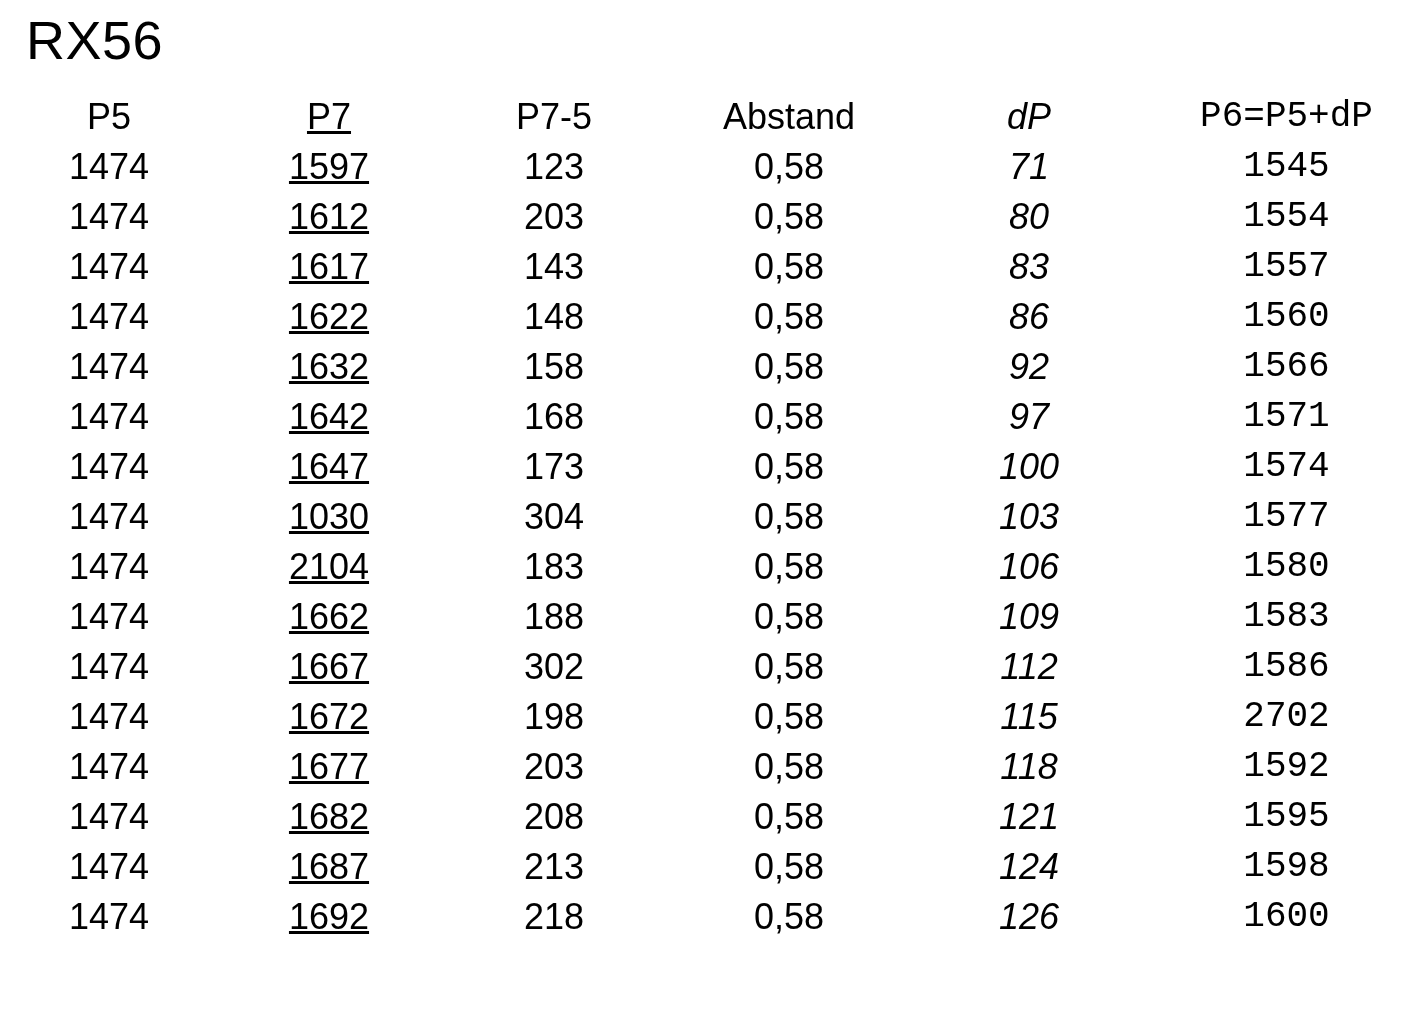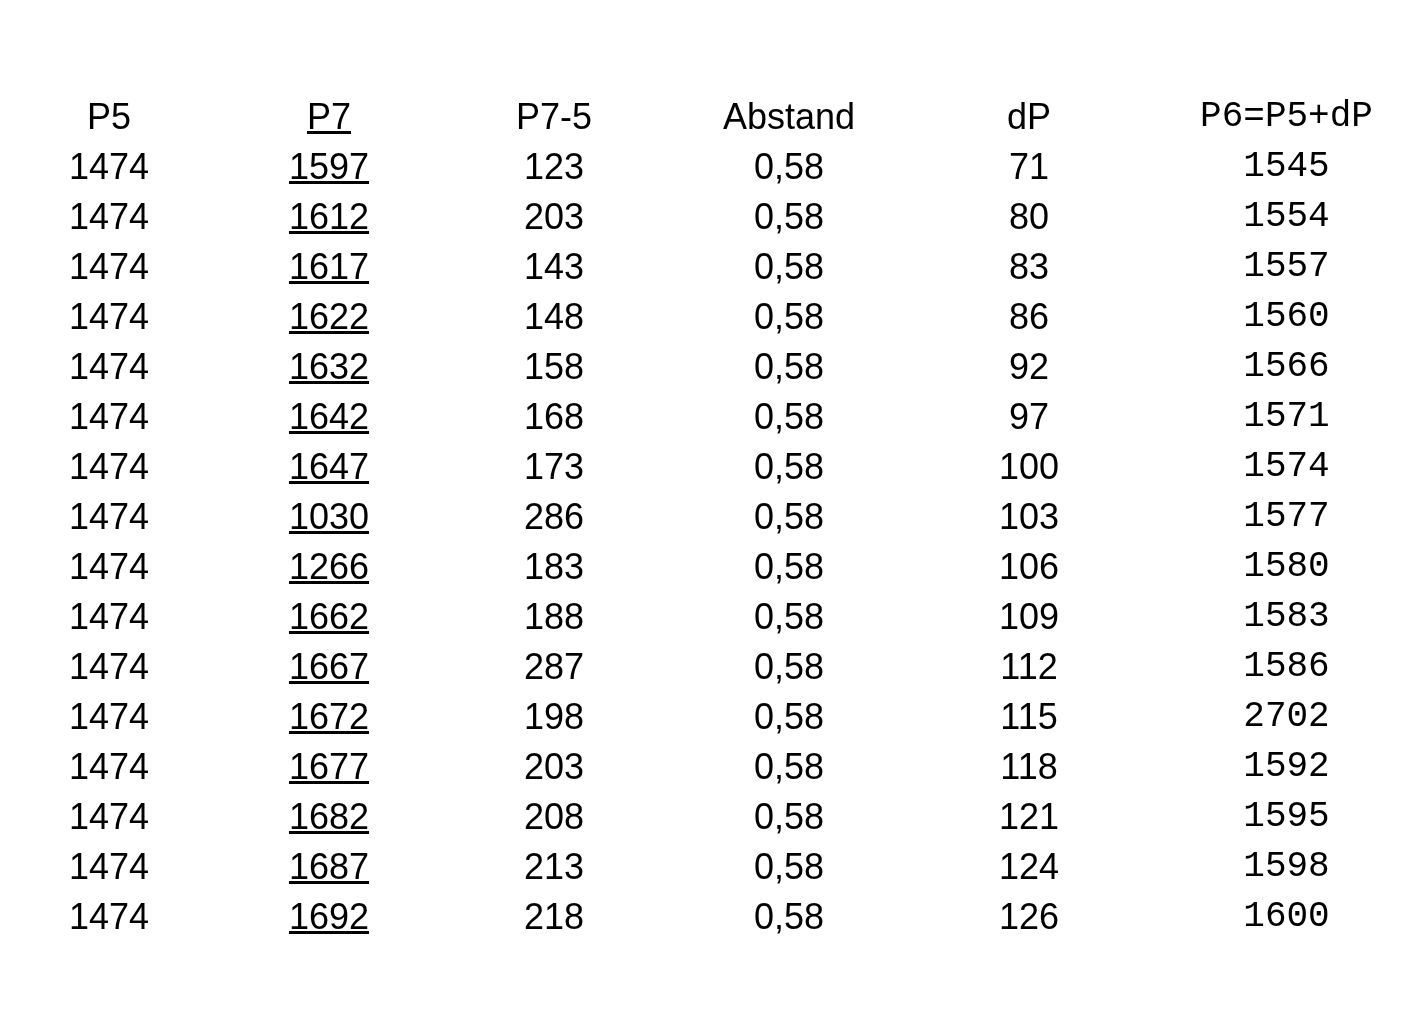--- a/index.html
+++ b/index.html
@@ -48,28 +48,29 @@
     border: none;
     white-space: nowrap;
   }
   .data-table th {
     font-weight: 400;
   }
   .col-0 { width: 210px; }
   .col-1 { width: 230px; text-decoration: underline; }
   .col-2 { width: 220px; }
   .col-3 { width: 250px; }
-  .col-4 { width: 230px; }
+  .col-4 { width: 230px; font-style: italic; }
   .col-5 { width: 285px; font-family: Liberation Mono, monospace; }
 </style>
 </head>
 <body>
 
 <div class="page">
 
+  <div class="doc-title">RX56</div>
 
   <table class="data-table">
     <thead>
       <tr>
         <th class="col-0">P5</th>
         <th class="col-1">P7</th>
         <th class="col-2">P7-5</th>
         <th class="col-3">Abstand</th>
         <th class="col-4">dP</th>
         <th class="col-5">P6=P5+dP</th>
@@ -128,45 +129,45 @@
         <td class="col-0">1474</td>
         <td class="col-1">1647</td>
         <td class="col-2">173</td>
         <td class="col-3">0,58</td>
         <td class="col-4">100</td>
         <td class="col-5">1574</td>
       </tr>
       <tr>
         <td class="col-0">1474</td>
         <td class="col-1">1030</td>
-        <td class="col-2">286</td>
+        <td class="col-2">304</td>
         <td class="col-3">0,58</td>
         <td class="col-4">103</td>
         <td class="col-5">1577</td>
       </tr>
       <tr>
         <td class="col-0">1474</td>
-        <td class="col-1">1266</td>
+        <td class="col-1">2104</td>
         <td class="col-2">183</td>
         <td class="col-3">0,58</td>
         <td class="col-4">106</td>
         <td class="col-5">1580</td>
       </tr>
       <tr>
         <td class="col-0">1474</td>
         <td class="col-1">1662</td>
         <td class="col-2">188</td>
         <td class="col-3">0,58</td>
         <td class="col-4">109</td>
         <td class="col-5">1583</td>
       </tr>
       <tr>
         <td class="col-0">1474</td>
         <td class="col-1">1667</td>
-        <td class="col-2">287</td>
+        <td class="col-2">302</td>
         <td class="col-3">0,58</td>
         <td class="col-4">112</td>
         <td class="col-5">1586</td>
       </tr>
       <tr>
         <td class="col-0">1474</td>
         <td class="col-1">1672</td>
         <td class="col-2">198</td>
         <td class="col-3">0,58</td>
         <td class="col-4">115</td>

